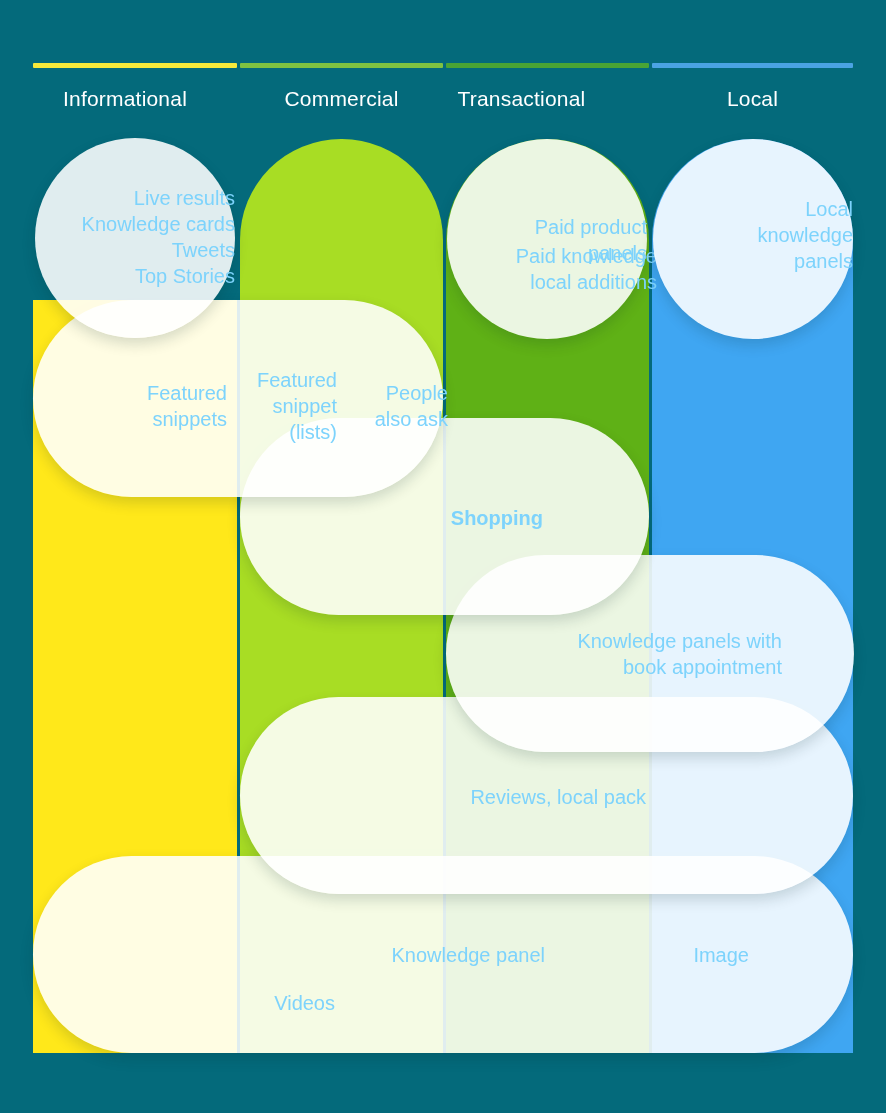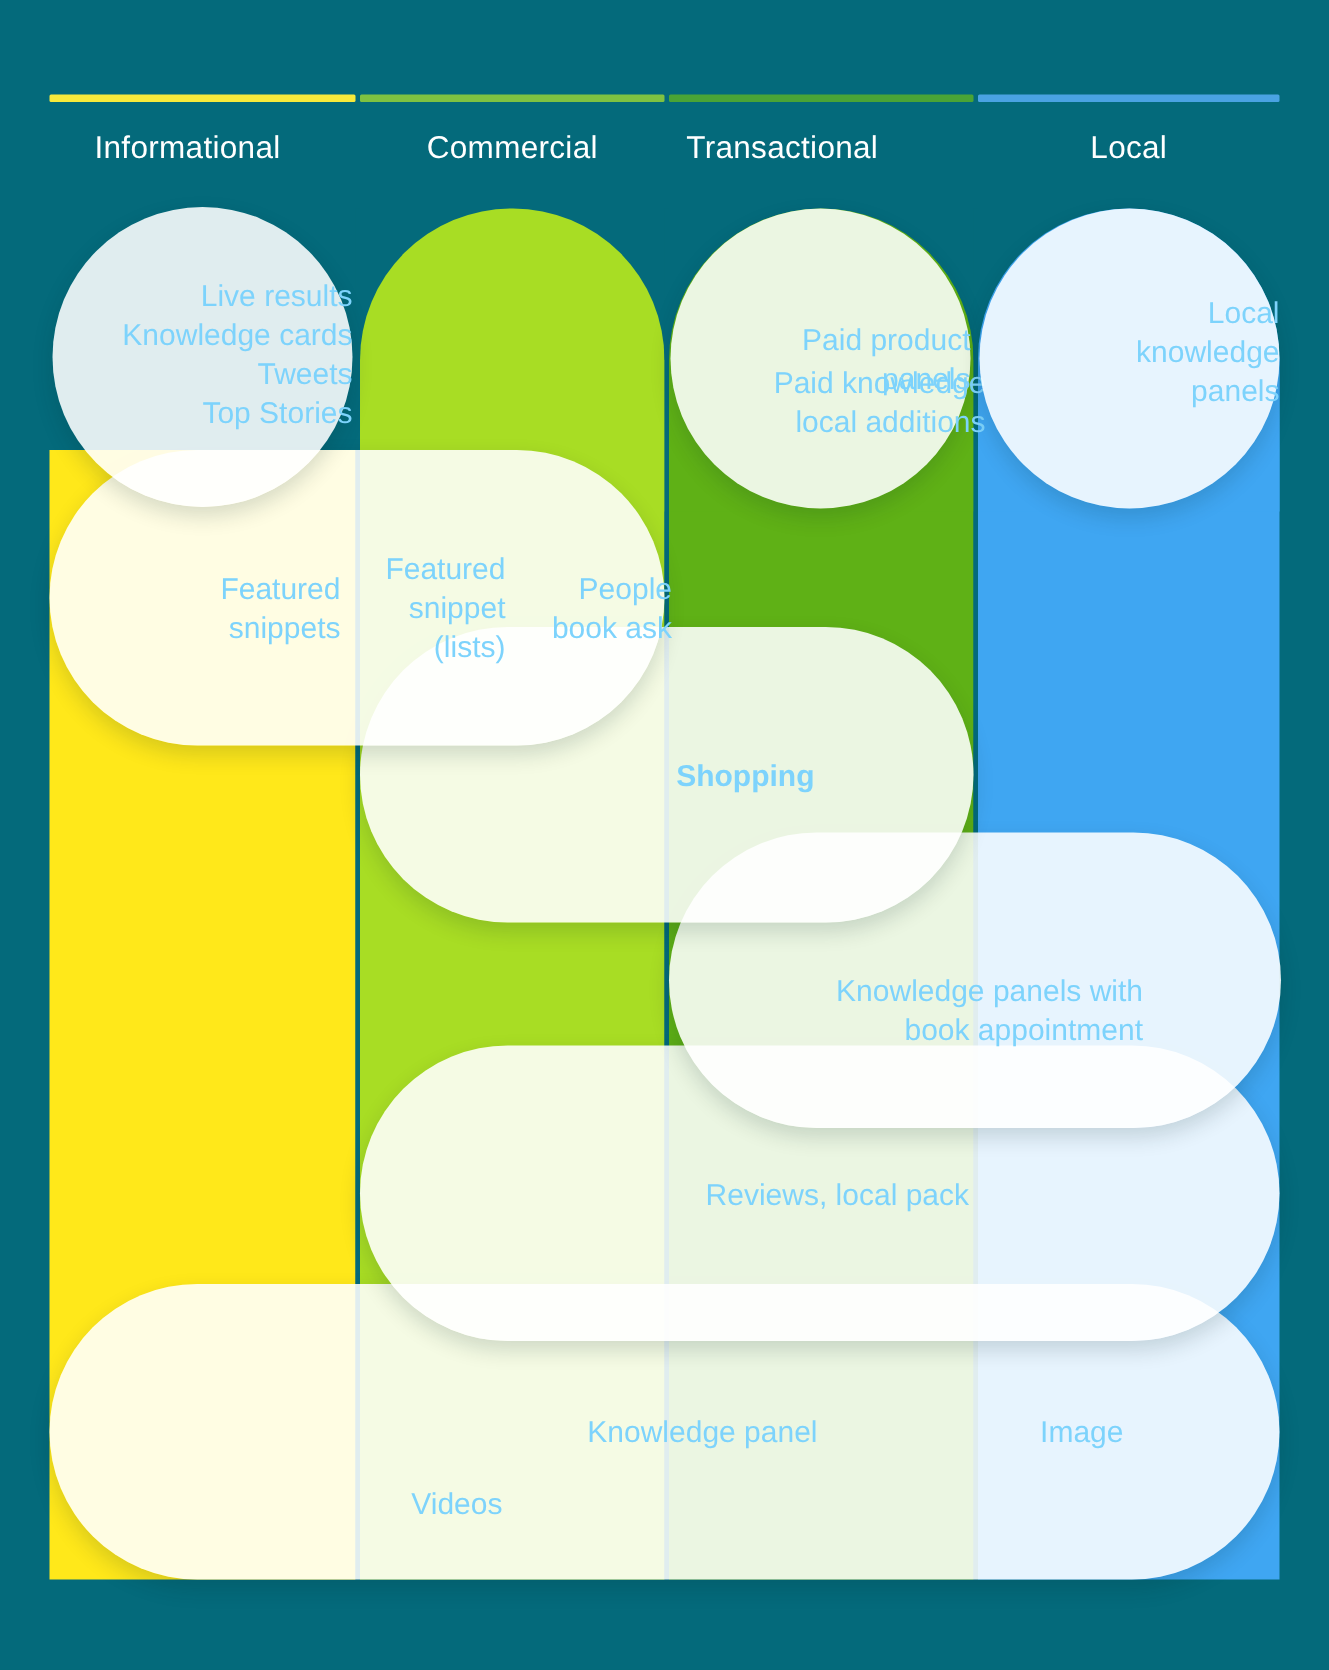--- a/index.html
+++ b/index.html
@@ -77,34 +77,34 @@
 
   <div class="pill" style="left:33px;top:856px;width:820px;height:197px;border-radius:99px;"></div>
   <div class="pill-label" style="left:135px;top:942px;width:200px;margin-top:48px;">Videos</div>
   <div class="pill-label" style="left:345px;top:942px;width:200px;">Knowledge panel</div>
   <div class="pill-label" style="left:549px;top:942px;width:200px;">Image</div>
 
   <div class="pill" style="left:240px;top:697px;width:613px;height:197px;border-radius:99px;"></div>
   <div class="pill-label" style="left:446px;top:784px;width:200px;">Reviews, local pack</div>
 
   <div class="pill" style="left:446px;top:555px;width:408px;height:197px;border-radius:99px;"></div>
-  <div class="pill-label" style="left:506px;top:628px;width:256px;margin-top:20px;">Knowledge panels with
+  <div class="pill-label" style="left:526px;top:628px;width:256px;">Knowledge panels with
 book appointment</div>
 
   <div class="pill" style="left:240px;top:418px;width:409px;height:197px;border-radius:99px;"></div>
   <div class="pill-label" style="left:343px;top:505px;width:200px;font-weight:bold;">Shopping</div>
 
   <div class="pill" style="left:33px;top:300px;width:410px;height:197px;border-radius:99px;"></div>
   <div class="pill-label" style="left:27px;top:380px;width:200px;">Featured
 snippets</div>
   <div class="pill-label" style="left:137px;top:367px;width:200px;">Featured
 snippet
 (lists)</div>
   <div class="pill-label" style="left:248px;top:380px;width:200px;">People
-book ask</div>
+also ask</div>
 
   <div class="pill circle" style="left:35px;top:138px;width:200px;height:200px;"></div>
   <div class="pill-label" style="left:35px;top:185px;width:200px;">Live results
 Knowledge cards
 Tweets
 Top Stories</div>
 
   <div class="pill circle" style="left:447px;top:139px;width:200px;height:200px;"></div>
   <div class="pill-label" style="left:447px;top:185px;width:200px;margin-top:29px;">Paid product
 panels</div>

